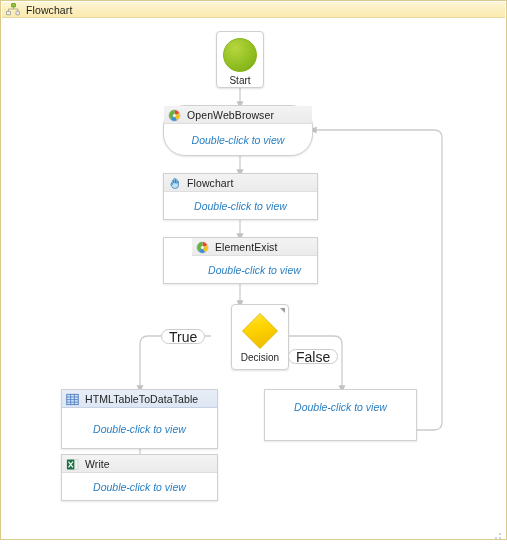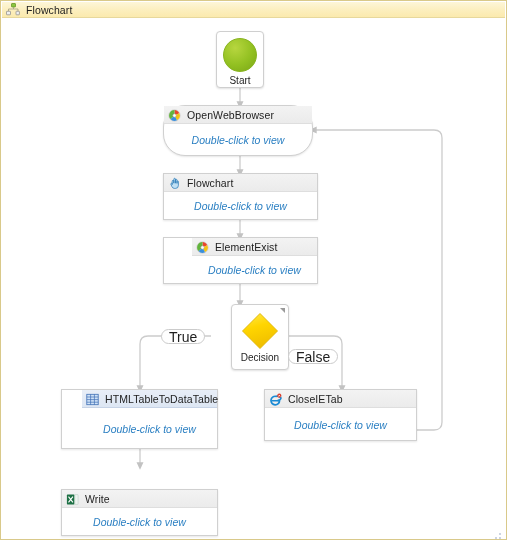--- a/index.html
+++ b/index.html
@@ -301,54 +301,42 @@
           </defs>
           <path d="M19 1.5 L36.5 19 L19 36.5 L1.5 19 z" fill="url(#dg)" stroke="#e0b400" stroke-width="0.9" stroke-linejoin="round"></path>
         </svg>
       </span>
       <span class="dec-label">Decision</span>
     </div>
 
     <div class="pill" style="left:159px; top:311px;">True</div>
     <div class="pill" style="left:286px; top:311px;margin-top:20px;">False</div>
 
-    <div class="node" style="left:59px; top:371px; width:157px; height:60px;padding-left:20px;">
+    <div class="node" style="left:59px; top:371px; width:157px; height:60px;">
       <div class="node-head sel">
         <span class="ico">
           <svg viewBox="0 0 13 13">
             <rect x="0.8" y="1.3" width="11.4" height="10.4" fill="#cfe2f7" stroke="#3f6fb5" stroke-width="0.8"></rect>
             <path d="M0.8 4 H12.2 M0.8 6.6 H12.2 M0.8 9.2 H12.2 M4.6 1.3 V11.7 M8.4 1.3 V11.7" stroke="#3f6fb5" stroke-width="0.7"></path>
           </svg>
         </span>
         <span class="ttl">HTMLTableToDataTable</span>
       </div>
       <div style="height:41px; display:flex; align-items:center; justify-content:center;">
         <span class="dbl">Double-click to view</span>
       </div>
     </div>
 
     <div class="node" style="left:262px; top:371px; width:153px; height:52px;">
-      <div class="node-head">
-        <span class="ico">
-          <svg viewBox="0 0 13 13">
-            <path d="M10.6 7.6 A4.3 4.3 0 1 1 6.9 3.3 C9.6 3 11.6 3.9 11.9 5
-                     C12.1 5.9 11 6.8 9.2 7.4" fill="none" stroke="#1a8ad4" stroke-width="1.7" stroke-linecap="round"></path>
-            <path d="M3.1 7.8 L9.8 7.8" stroke="#1a8ad4" stroke-width="1.5" stroke-linecap="round"></path>
-            <circle cx="10.3" cy="2.7" r="2.1" fill="#d83b2a"></circle>
-            <path d="M9.5 1.9 L11.1 3.5 M11.1 1.9 L9.5 3.5" stroke="#ffffff" stroke-width="0.7"></path>
-          </svg>
-        </span>
-        <span class="ttl">CloseIETab</span>
-      </div>
       <div style="height:33px; display:flex; align-items:center; justify-content:center;">
         <span class="dbl">Double-click to view</span>
       </div>
     </div>
 
-    <div class="node" style="left:59px; top:471px; width:157px; height:47px;">
+    <div class="node" style="left:59px; top:436px; width:157px; height:47px;">
       <div class="node-head">
         <span class="ico">
           <svg viewBox="0 0 13 13">
             <rect x="0.9" y="1.6" width="7.6" height="9.8" rx="0.6" fill="#1e7145"></rect>
             <path d="M2.5 3.7 L6.9 9.3 M6.9 3.7 L2.5 9.3" stroke="#ffffff" stroke-width="1.1"></path>
             <rect x="8.8" y="1.6" width="3.3" height="9.8" rx="0.4" fill="#eef4f0" stroke="#b9cec2" stroke-width="0.6"></rect>
           </svg>
         </span>
         <span class="ttl">Write</span>
       </div>

